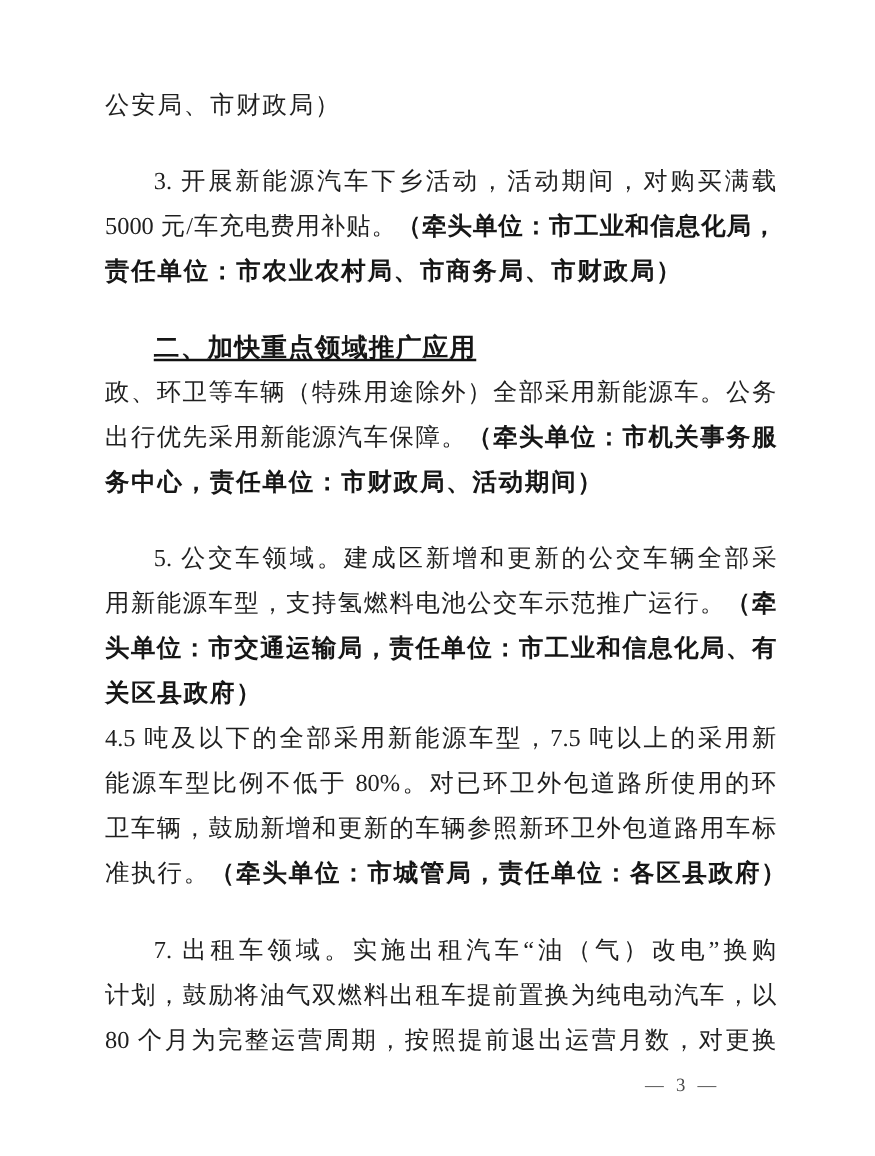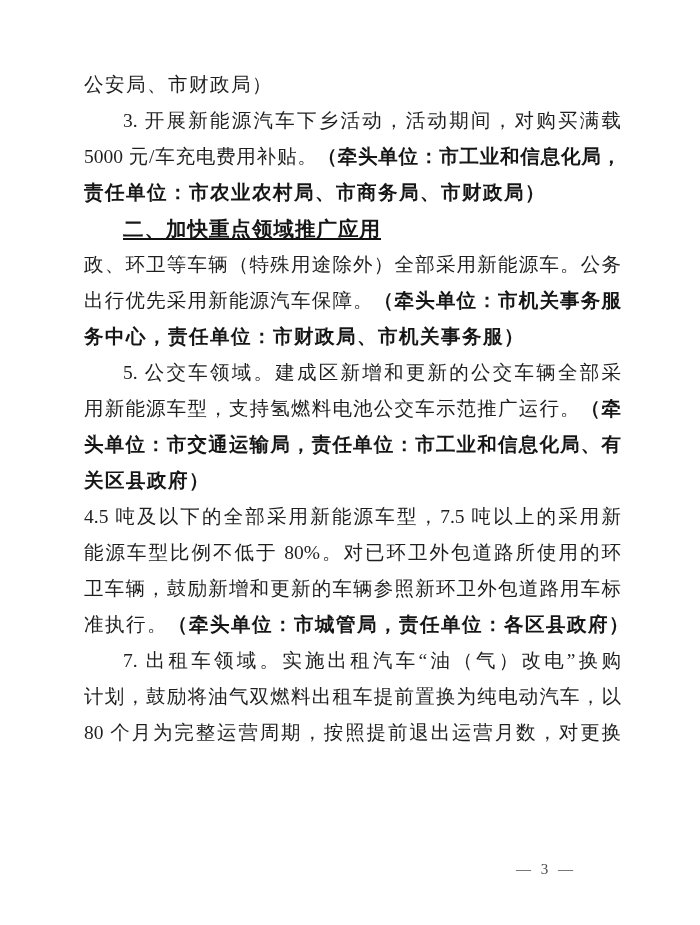--- a/index.html
+++ b/index.html
@@ -35,20 +35,21 @@
   }
   .line.justify {
     white-space: normal;
     text-align: justify;
     text-align-last: justify;
     text-justify: inter-character;
     letter-spacing: 0;
   }
   .line.indent {
     text-indent: 39px;
+    margin-top: 25px;
   }
   .line.heading {
     font-family: "Liberation Sans", "DejaVu Sans", sans-serif;
     font-weight: bold;
     font-size: 20.5px;
     color: #111111;
     letter-spacing: 1px;
     text-decoration: underline;
   }
   .seg.bold {
@@ -72,21 +73,21 @@
 
 <div class="page">
   <div class="doc-body">
       <div class="line body"><span class="seg">公安局、市财政局）</span></div>
       <div class="line body justify indent"><span class="seg">3. 开展新能源汽车下乡活动，活动期间，对购买满载</span></div>
       <div class="line body justify"><span class="seg">5000 元/车充电费用补贴。</span><span class="seg bold">（牵头单位：市工业和信息化局，</span></div>
       <div class="line body"><span class="seg bold">责任单位：市农业农村局、市商务局、市财政局）</span></div>
       <div class="line heading indent"><span class="seg bold">二、加快重点领域推广应用</span></div>
       <div class="line body justify"><span class="seg">政、环卫等车辆（特殊用途除外）全部采用新能源车。公务</span></div>
       <div class="line body justify"><span class="seg">出行优先采用新能源汽车保障。</span><span class="seg bold">（牵头单位：市机关事务服</span></div>
-      <div class="line body"><span class="seg bold">务中心，责任单位：市财政局、市机关事务服）</span></div>
+      <div class="line body"><span class="seg bold">务中心，责任单位：市财政局、活动期间）</span></div>
       <div class="line body justify indent"><span class="seg">5. 公交车领域。建成区新增和更新的公交车辆全部采</span></div>
       <div class="line body justify"><span class="seg">用新能源车型，支持氢燃料电池公交车示范推广运行。</span><span class="seg bold">（牵</span></div>
       <div class="line body justify"><span class="seg bold">头单位：市交通运输局，责任单位：市工业和信息化局、有</span></div>
       <div class="line body"><span class="seg bold">关区县政府）</span></div>
       <div class="line body justify"><span class="seg">4.5 吨及以下的全部采用新能源车型，7.5 吨以上的采用新</span></div>
       <div class="line body justify"><span class="seg">能源车型比例不低于 80%。对已环卫外包道路所使用的环</span></div>
       <div class="line body justify"><span class="seg">卫车辆，鼓励新增和更新的车辆参照新环卫外包道路用车标</span></div>
       <div class="line body"><span class="seg">准执行。</span><span class="seg bold">（牵头单位：市城管局，责任单位：各区县政府）</span></div>
       <div class="line body justify indent"><span class="seg">7. 出租车领域。实施出租汽车“油（气）改电”换购</span></div>
       <div class="line body justify"><span class="seg">计划，鼓励将油气双燃料出租车提前置换为纯电动汽车，以</span></div>

